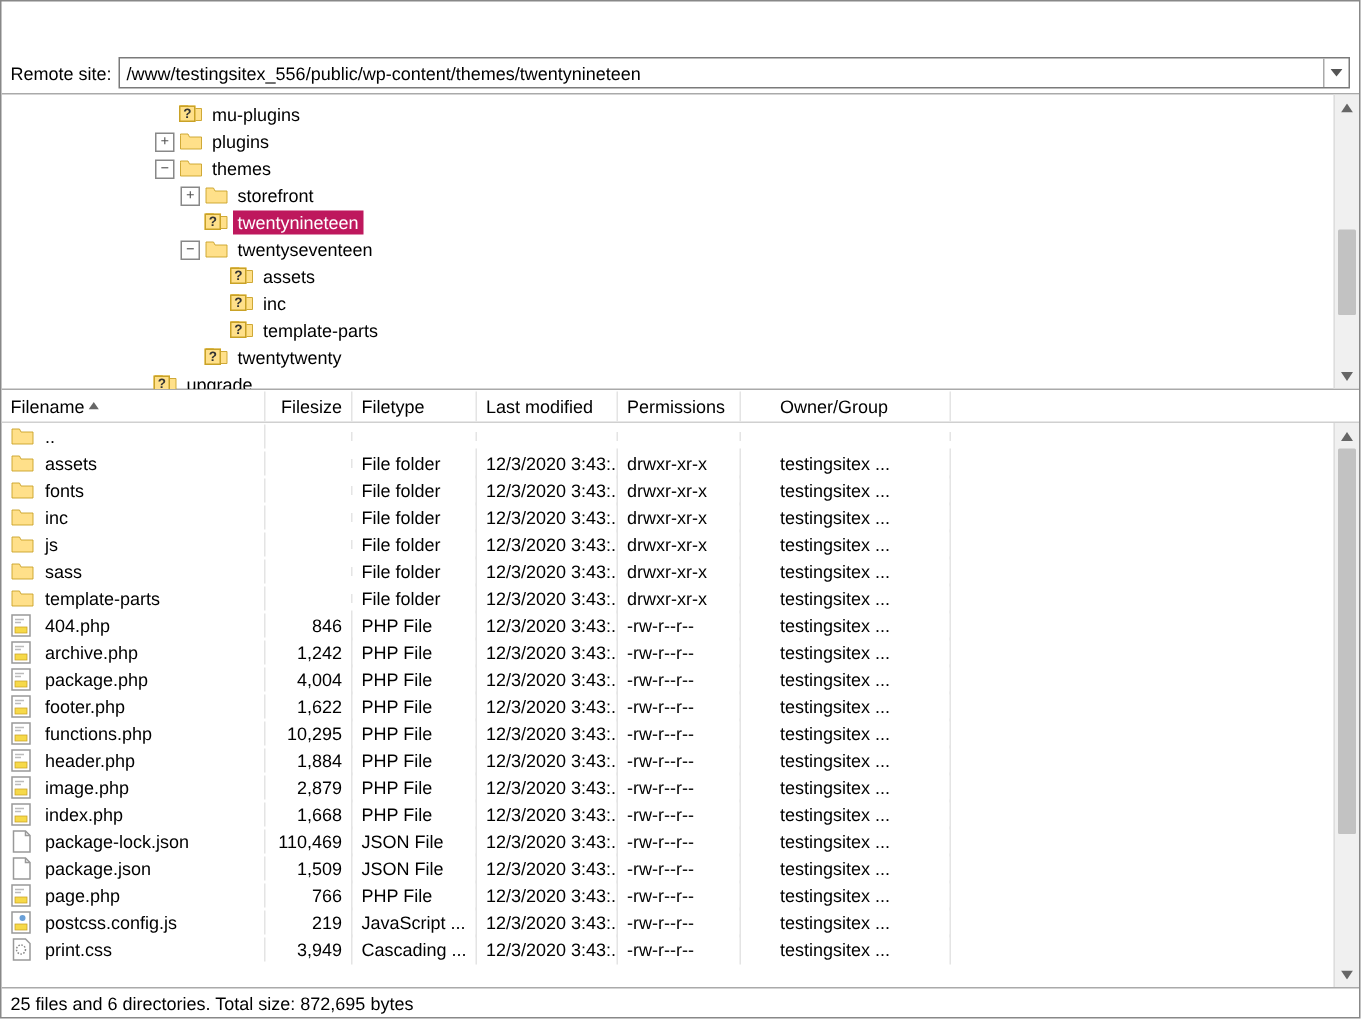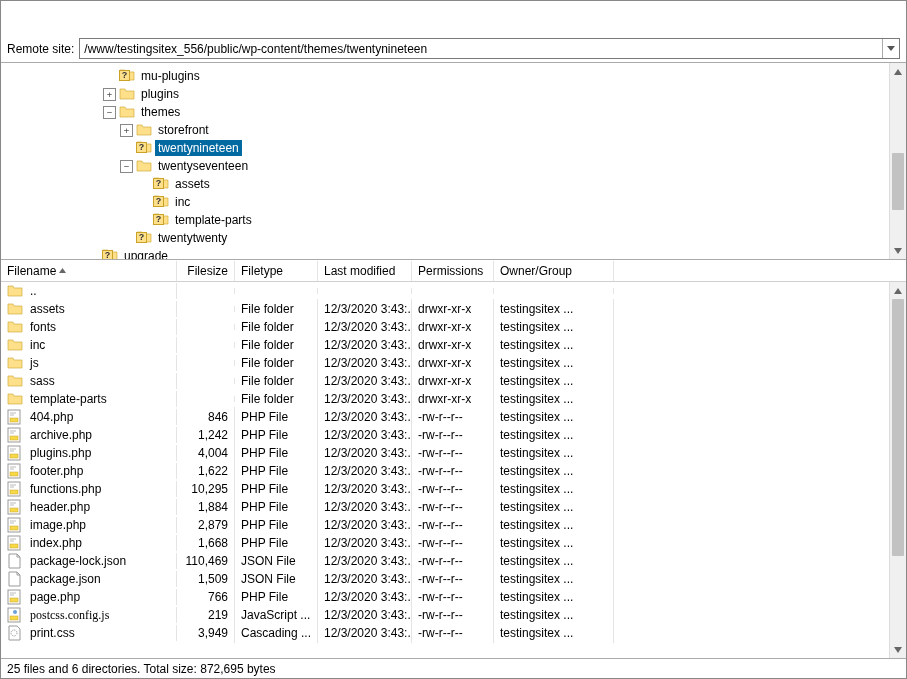--- a/index.html
+++ b/index.html
@@ -11,36 +11,36 @@
 .combo-btn { width: 17px; height: 19px; border-left: 1px solid #aaa; display: flex; align-items: center; justify-content: center; cursor: pointer; }
 .combo-btn svg { width: 8px; height: 6px; }
 
 .tree-pane { height: 197px; border-bottom: 1px solid #aaa; position: relative; overflow: hidden; }
 .tree-scroll { overflow: auto; height: 100%; width: calc(100% - 17px); padding: 4px 0 4px 0; }
 .tree-row { display: flex; align-items: center; height: 18px; white-space: nowrap; cursor: default; padding-left: 4px; }
 .tree-row .toggle { width: 13px; height: 13px; border: 1px solid #888; background: #fff; display: flex; align-items: center; justify-content: center; font-size: 9px; line-height: 1; cursor: pointer; color: #555; font-family: monospace; }
 .tree-row .toggle.blank { border: none; background: transparent; }
 .tree-row .icon { width: 16px; height: 16px; margin: 0 3px; display: inline-flex; align-items: center; justify-content: center; }
 .tree-row .label { padding: 1px 3px; }
-.tree-row.selected .label { background: #0369a1; color: #fff; }
+.tree-row.selected .label { background: #be185d; color: #fff; }
 
 .file-pane { flex: 1; overflow: hidden; display: flex; flex-direction: column; position: relative; }
 .file-header { display: flex; border-bottom: 1px solid #d0d0d0; background: #fff; height: 22px; align-items: center; }
 .col { padding: 3px 6px; border-right: 1px solid #e4e4e4; white-space: nowrap; overflow: hidden; text-overflow: ellipsis; display: flex; align-items: center; gap: 3px; }
 .col.sort svg { width: 7px; height: 5px; }
 .file-list { flex: 1; overflow: auto; width: calc(100% - 17px); }
 .file-row { display: flex; height: 18px; align-items: center; cursor: default; }
 .file-row .icon { width: 16px; height: 16px; margin: 0 4px 0 6px; display: inline-flex; align-items: center; justify-content: center; }
 
 .c-name { width: 176px; }
 .c-size { width: 58px; text-align: right; justify-content: flex-end; }
 .c-type { width: 83px; }
 .c-mod { width: 94px; }
 .c-perm { width: 82px; }
-.c-owner { width: 120px; }
+.c-owner { width: 120px; margin-left: 20px; }
 
 .status-bar { border-top: 1px solid #aaa; padding: 3px 6px; height: 20px; display: flex; align-items: center; }
 
 .vscroll { position: absolute; right: 0; top: 0; bottom: 0; width: 17px; background: #f0f0f0; border-left: 1px solid #ddd; display: flex; flex-direction: column; }
 .vscroll .arrow { height: 17px; display: flex; align-items: center; justify-content: center; cursor: pointer; }
 .vscroll .arrow svg { width: 8px; height: 6px; }
 .vscroll .track { flex: 1; position: relative; }
 .vscroll .thumb { position: absolute; left: 2px; right: 2px; background: #c2c2c2; border-radius: 1px; }
 
 .folder-svg { fill: #ffe08a; stroke: #c9a227; stroke-width: 0.6; }
@@ -337,21 +337,21 @@
       </div>
       <div class="file-row">
         <div class="col c-name" style="display: flex; align-items: center; padding: 0px;">
           <span class="icon">
             <svg width="16" height="16" viewBox="0 0 16 16">
               <rect x="1" y="1" width="12" height="14" fill="#fff" stroke="#999"></rect>
               <rect x="3" y="9" width="8" height="4" fill="#f6d949" stroke="#c9a227" stroke-width="0.5"></rect>
               <path d="M3 4 L9 4 M3 6 L7 6" stroke="#bbb" stroke-width="1"></path>
             </svg>
           </span>
-          <span>plugins.php</span>
+          <span>package.php</span>
         </div>
         <div class="col c-size">4,004</div>
         <div class="col c-type">PHP File</div>
         <div class="col c-mod">12/3/2020 3:43:...</div>
         <div class="col c-perm">-rw-r--r--</div>
         <div class="col c-owner">testingsitex ...</div>
       </div>
       <div class="file-row">
         <div class="col c-name" style="display: flex; align-items: center; padding: 0px;">
           <span class="icon">
@@ -480,21 +480,21 @@
           </span>
           <span>page.php</span>
         </div>
         <div class="col c-size">766</div>
         <div class="col c-type">PHP File</div>
         <div class="col c-mod">12/3/2020 3:43:...</div>
         <div class="col c-perm">-rw-r--r--</div>
         <div class="col c-owner">testingsitex ...</div>
       </div>
       <div class="file-row">
-        <div class="col c-name" style="display: flex; align-items: center; padding: 0px; font-family: Liberation Serif, serif;">
+        <div class="col c-name" style="display: flex; align-items: center; padding: 0px;">
           <span class="icon">
             <svg width="16" height="16" viewBox="0 0 16 16">
               <rect x="1" y="1" width="12" height="14" fill="#fff" stroke="#999"></rect>
               <rect x="3" y="9" width="8" height="4" fill="#f6d949" stroke="#c9a227" stroke-width="0.5"></rect>
               <circle cx="8" cy="5" r="2" fill="#6aa0d8"></circle>
             </svg>
           </span>
           <span>postcss.config.js</span>
         </div>
         <div class="col c-size">219</div>

